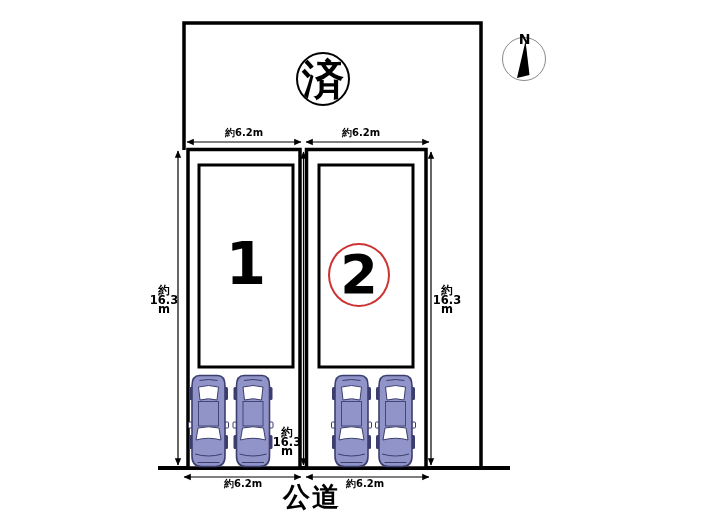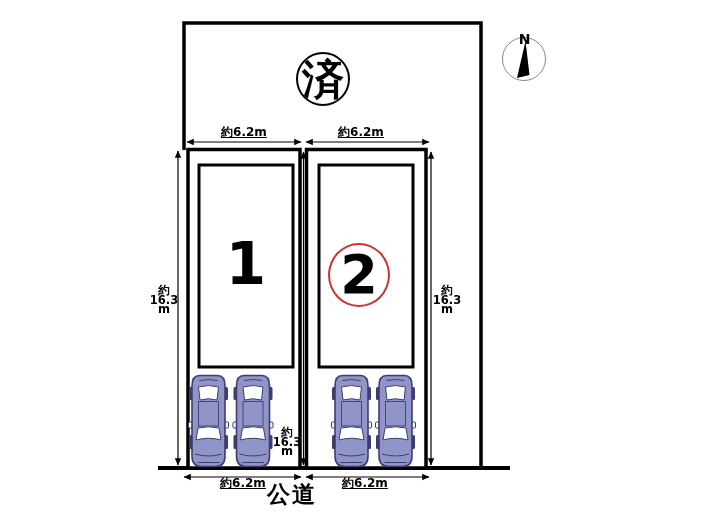--- a/index.html
+++ b/index.html
@@ -4,33 +4,33 @@
 <title>Diagram</title>
 <style>
   html,body{margin:0;padding:0;background:#fff;}
   #stage{
     position:relative;width:705px;height:525px;background:#fff;overflow:hidden;
     font-family:"DejaVu Sans","Liberation Sans",sans-serif;color:#000;
   }
   #linework{position:absolute;left:0;top:0;}
   .abs{position:absolute;}
   .lbl{font-weight:bold;text-align:center;white-space:nowrap;}
-  .wlbl{font-size:12px;line-height:13px;text-decoration:underline;}
+  .wlbl{font-size:10px;line-height:13px;}
   .dlbl{font-size:11.5px;line-height:9.5px;}
   .sold-circle{
     width:54px;height:54px;border:2.5px solid var(--line,#000);border-radius:50%;
     font-size:42px;font-weight:bold;line-height:52px;text-align:center;
     box-sizing:border-box;overflow:hidden;
   }
   .num-label{font-size:58px;font-weight:bold;line-height:70px;text-align:center;}
   .num-circle{
     width:62px;height:64px;border:2px solid var(--highlight-circle,#cc3333);border-radius:50%;
     font-size:54px;font-weight:bold;line-height:60px;text-align:center;box-sizing:border-box;
   }
-  .road-lbl{font-size:23px;font-weight:bold;letter-spacing:2px;text-align:left;}
+  .road-lbl{font-size:27px;font-weight:bold;letter-spacing:2px;text-align:right;}
   .north-lbl{font-size:14px;font-weight:bold;text-align:center;}
   
   .ln{stroke:var(--line,#000);fill:none;}
   .plotrect{stroke:var(--line,#000);fill:#fff;}
   .dim{stroke:var(--line,#000);stroke-width:1.2;fill:none;}
   .compass-ring{stroke:var(--compass-ring,#8a8a8a);stroke-width:1;fill:#fff;}
   .needle{fill:var(--line,#000);}
   .car-body{fill:var(--car-body,#9194c8);stroke:var(--car-outline,#3c3e6e);stroke-width:1.6;}
   .car-glass{fill:var(--car-window,#fff);stroke:var(--car-outline,#3c3e6e);stroke-width:1;}
   .car-roof{fill:none;stroke:var(--car-outline,#3c3e6e);stroke-width:.9;}

